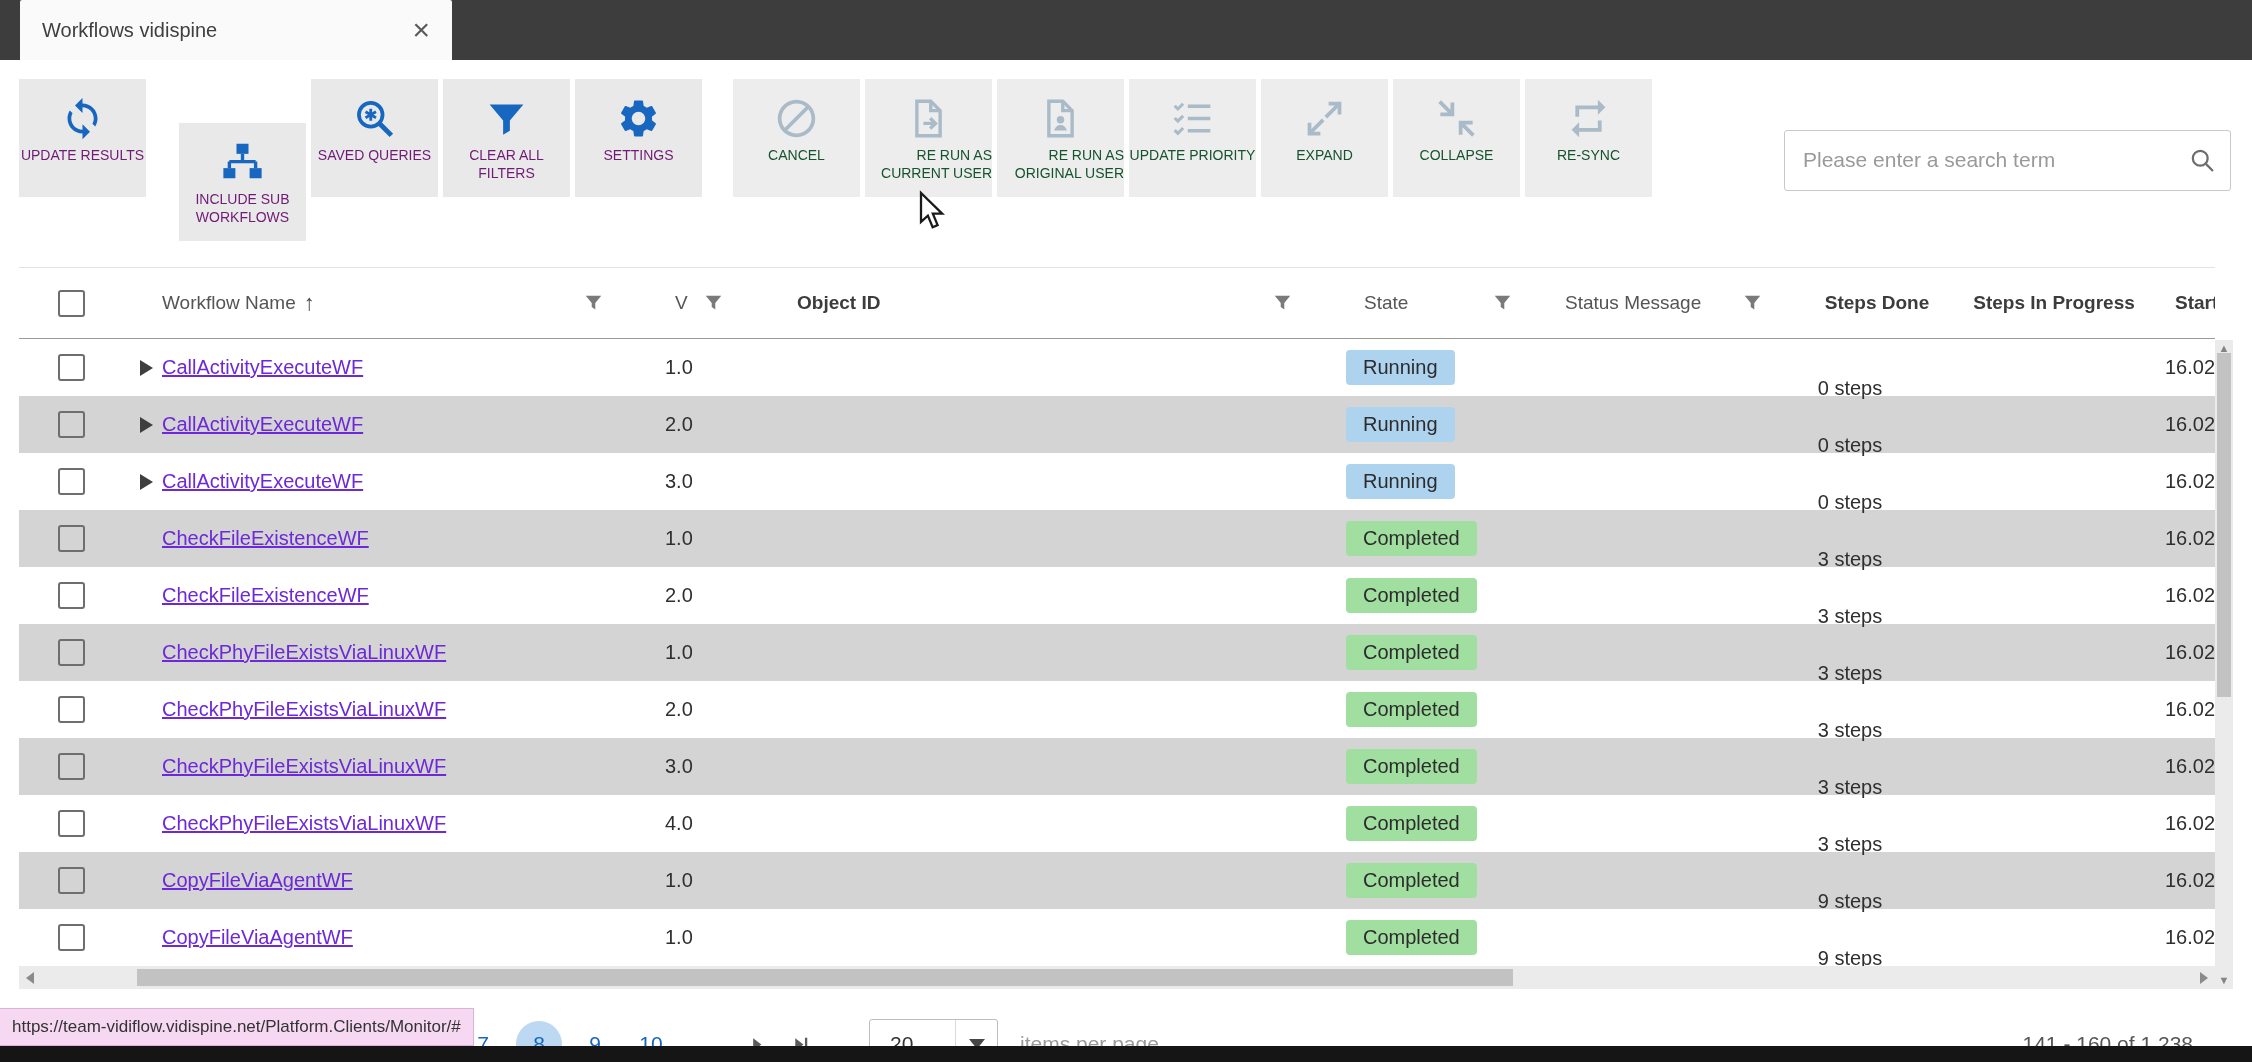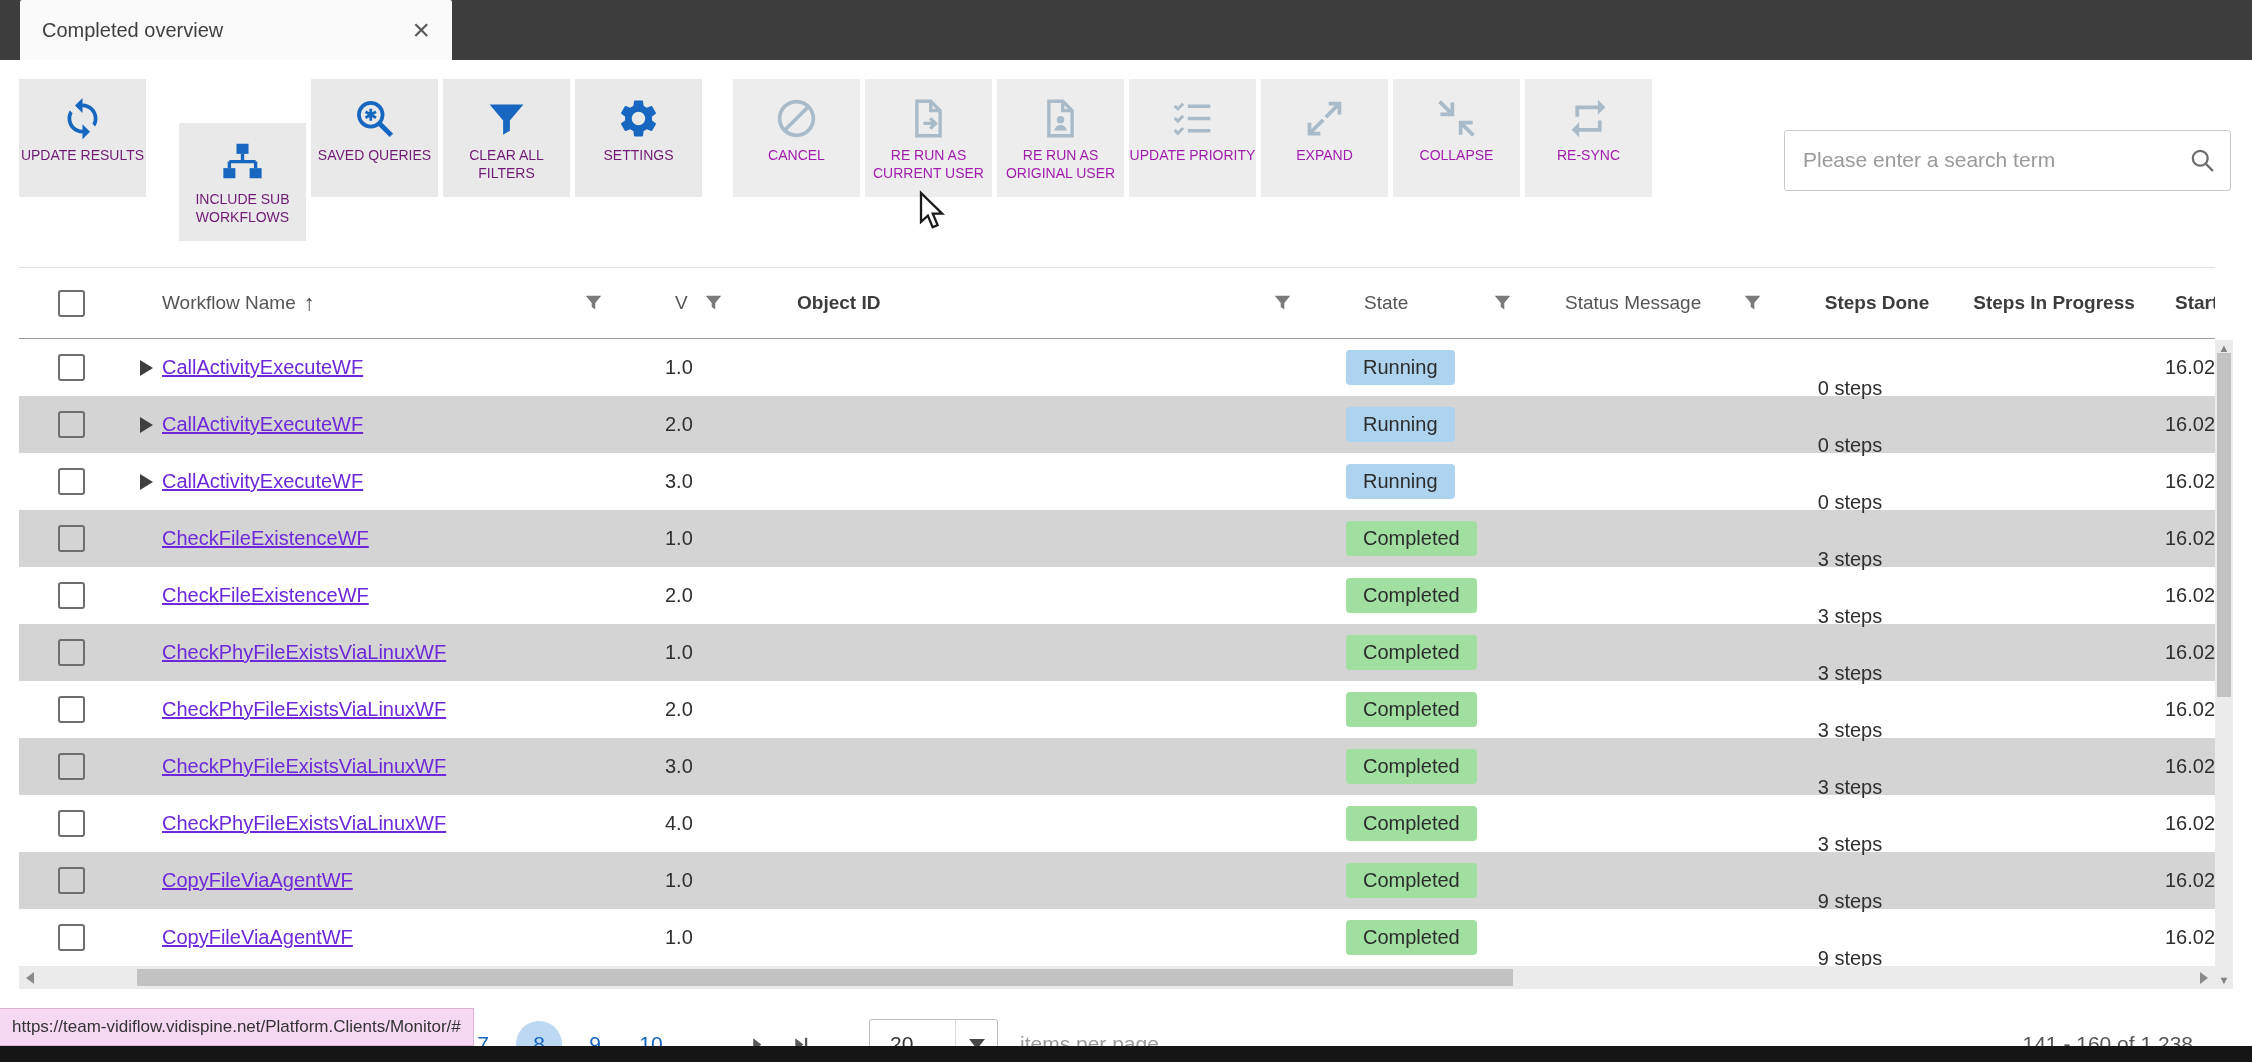--- a/index.html
+++ b/index.html
@@ -26,21 +26,21 @@
   .tbtn {
     width: 127px; height: 118px; background: #e9e9e9; border: none;
     display: flex; flex-direction: column; align-items: center; justify-content: flex-start;
     padding-top: 13px; margin-right: 5px; color: #1767c0; cursor: pointer;
     font-family: inherit;
   }
   .ticon { height: 52px; display: flex; align-items: center; justify-content: center; }
   .ticon svg { width: 45px; height: 45px; }
   .tlabel { font-size: 14px; color: #701a75; line-height: 1.25; text-align: center; margin-top: 3px; }
   .tbtn.disabled { background: #ededed; color: #a9bac8; cursor: default; }
-  .tbtn.disabled .tlabel { color: #a21caf; }
+  .tbtn.disabled .tlabel { color: #14532d; text-align: right; }
   .gap-a { margin-left: 28px; margin-top: 44px; }
   .gap-b { margin-left: 26px; }
 
   .search {
     margin-left: auto; align-self: center; width: 447px; height: 61px;
     border: 1px solid #c9c9c9; border-radius: 3px;
     display: flex; align-items: center; padding: 0 14px 0 18px; background: #fff;
   }
   .search input { flex: 1; border: none; outline: none; font-size: 21px; color: #333; font-family: inherit; background: transparent; }
   .search input::placeholder { color: #9a9a9a; }
@@ -138,21 +138,21 @@
   }
   .bottom-bar { position: absolute; left: 0; bottom: 0; width: 2252px; height: 16px; background: #151515; }
 
   .cursor { position: absolute; left: 918px; top: 190px; width: 27px; height: 42px; z-index: 60; pointer-events: none; }
 </style>
 </head>
 <body>
 
 <div class="topbar">
   <div class="tab">
-    <span class="tab-title">Completed overview</span>
+    <span class="tab-title">Workflows vidispine</span>
     <span class="tab-close">×</span>
   </div>
 </div>
 
 <div class="toolbar">
 
   <button class="tbtn">
     <span class="ticon">
       <svg viewBox="0 0 24 24">
           <path fill="currentColor" d="M12 4V1L8 5l4 4V6c3.31 0 6 2.69 6 6 0 1.01-.25 1.97-.7 2.8l1.46 1.46C19.54 15.03 20 13.57 20 12c0-4.42-3.58-8-8-8zm0 14c-3.31 0-6-2.69-6-6 0-1.01.25-1.97.7-2.8L5.24 7.74C4.46 8.97 4 10.43 4 12c0 4.42 3.58 8 8 8v3l4-4-4-4v3z"></path>

